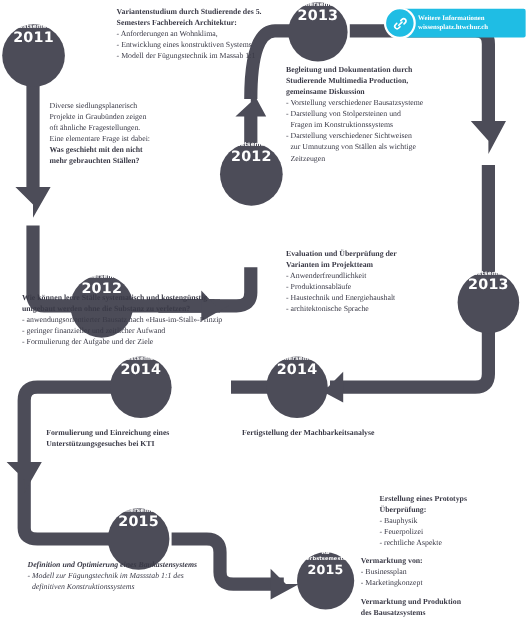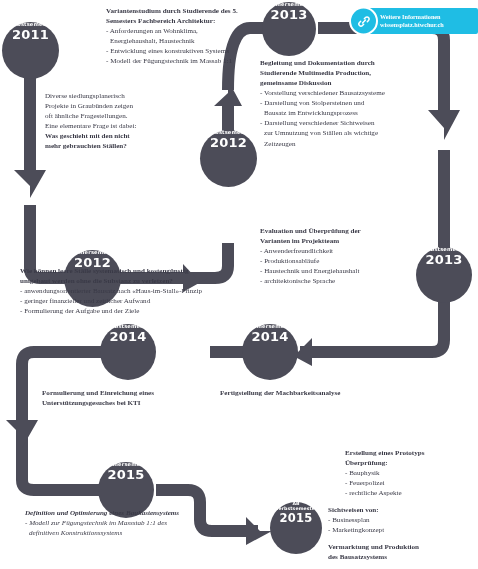--- a/index.html
+++ b/index.html
@@ -161,41 +161,40 @@
     <div class="btxt">
       <span>Weitere Informationen</span>
       <span>wissensplatz.htwchur.ch</span>
     </div>
   </div>
 
   <div class="txt" style="left:106px;top:6px;width:200px;">
     <span class="b">Variantenstudium durch Studierende des 5.</span>
     <span class="b">Semesters Fachbereich Architektur:</span>
     <span class="l">- Anforderungen an Wohnklima,</span>
-    <span class="ind">Energiehaushalt, Haustechnik</span>
     <span class="l">- Entwicklung eines konstruktiven Systems</span>
     <span class="l">- Modell der Fügungstechnik im Massab 1:1</span>
   </div>
 
   <div class="txt" style="left:45px;top:91px;width:140px;">
     <span class="l">Diverse siedlungsplanerisch</span>
     <span class="l">Projekte in Graubünden zeigen</span>
     <span class="l">oft ähnliche Fragestellungen.</span>
     <span class="l">Eine elementare Frage ist dabei:</span>
     <span class="b">Was geschieht mit den nicht</span>
     <span class="b">mehr gebrauchten Ställen?</span>
   </div>
 
   <div class="txt" style="left:260px;top:58px;width:200px;">
     <span class="b">Begleitung und Dokumentation durch</span>
     <span class="b">Studierende Multimedia Production,</span>
     <span class="b">gemeinsame Diskussion</span>
     <span class="l">- Vorstellung verschiedener Bausatzsysteme</span>
     <span class="l">- Darstellung von Stolpersteinen und</span>
-    <span class="ind">Bausatz im Entwicklungsprozess</span>
+    <span class="ind">Fragen im Konstruktionssystems</span>
     <span class="l">- Darstellung verschiedener Sichtweisen</span>
     <span class="ind">zur Umnutzung von Ställen als wichtige</span>
     <span class="ind">Zeitzeugen</span>
   </div>
 
   <div class="txt" style="left:260px;top:226px;width:190px;">
     <span class="b">Evaluation und Überprüfung der</span>
     <span class="b">Varianten im Projektteam</span>
     <span class="l">- Anwenderfreundlichkeit</span>
     <span class="l">- Produktionsabläufe</span>
@@ -228,21 +227,21 @@
 
   <div class="txt" style="left:345px;top:448px;width:150px;">
     <span class="b">Erstellung eines Prototyps</span>
     <span class="b">Überprüfung:</span>
     <span class="l">- Bauphysik</span>
     <span class="l">- Feuerpolizei</span>
     <span class="l">- rechtliche Aspekte</span>
   </div>
 
   <div class="txt" style="left:328px;top:505px;width:150px;">
-    <span class="b">Sichtweisen von:</span>
+    <span class="b">Vermarktung von:</span>
     <span class="l">- Businessplan</span>
     <span class="l">- Marketingkonzept</span>
   </div>
 
   <div class="txt" style="left:328px;top:542px;width:150px;">
     <span class="b">Vermarktung und Produktion</span>
     <span class="b">des Bausatzsystems</span>
   </div>
 
 </div>

